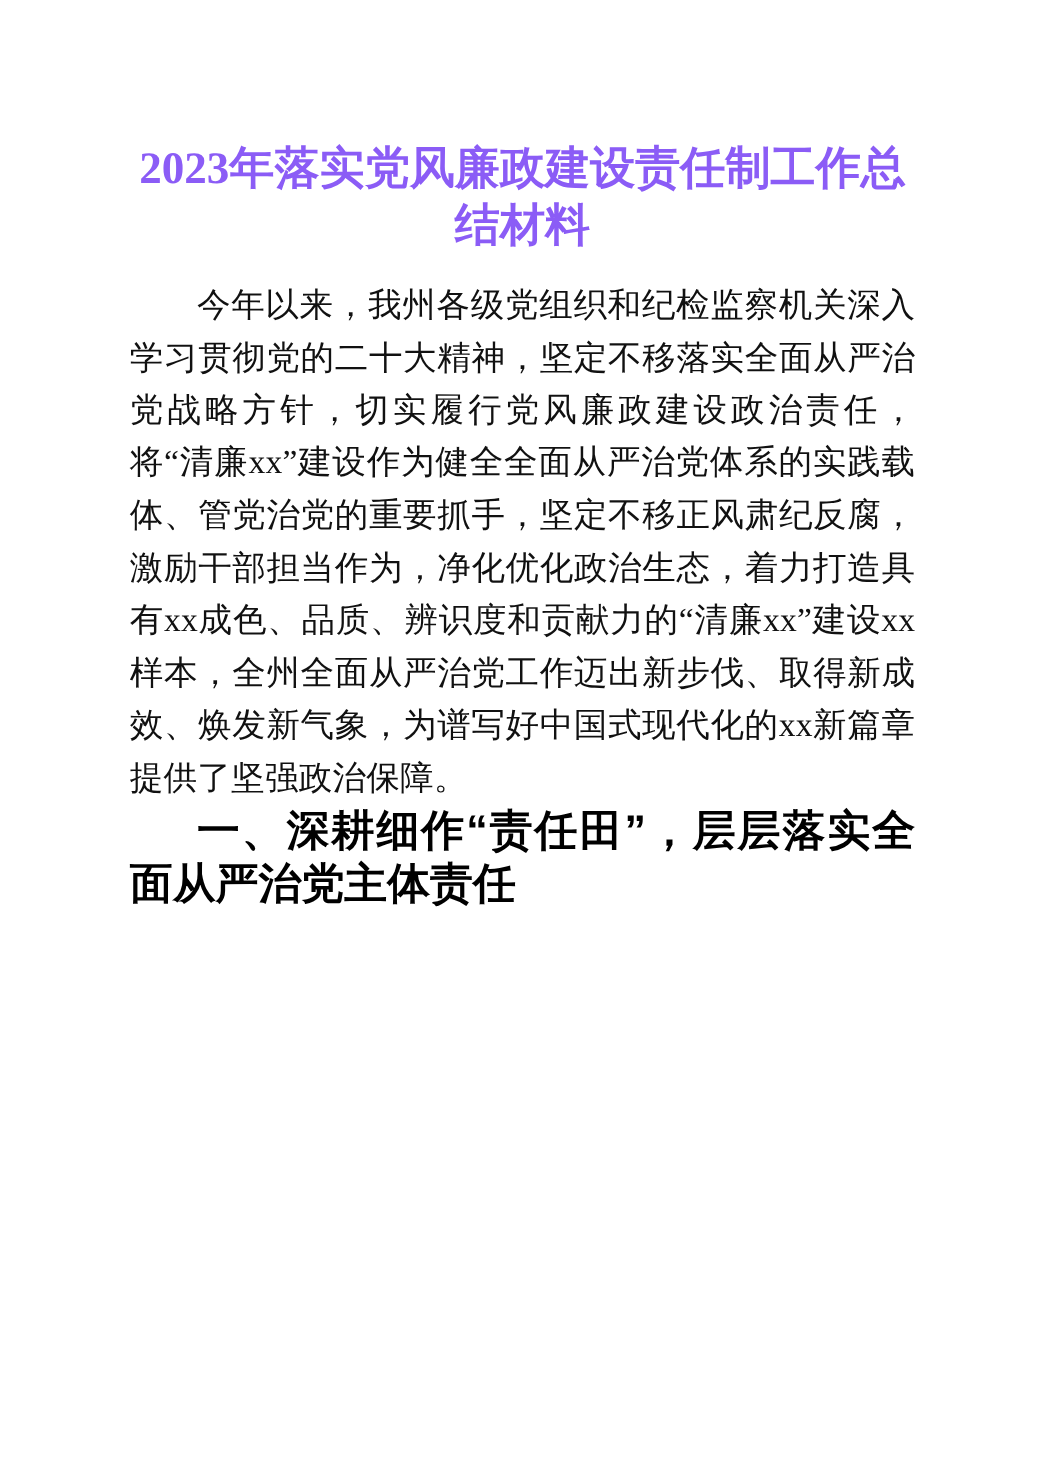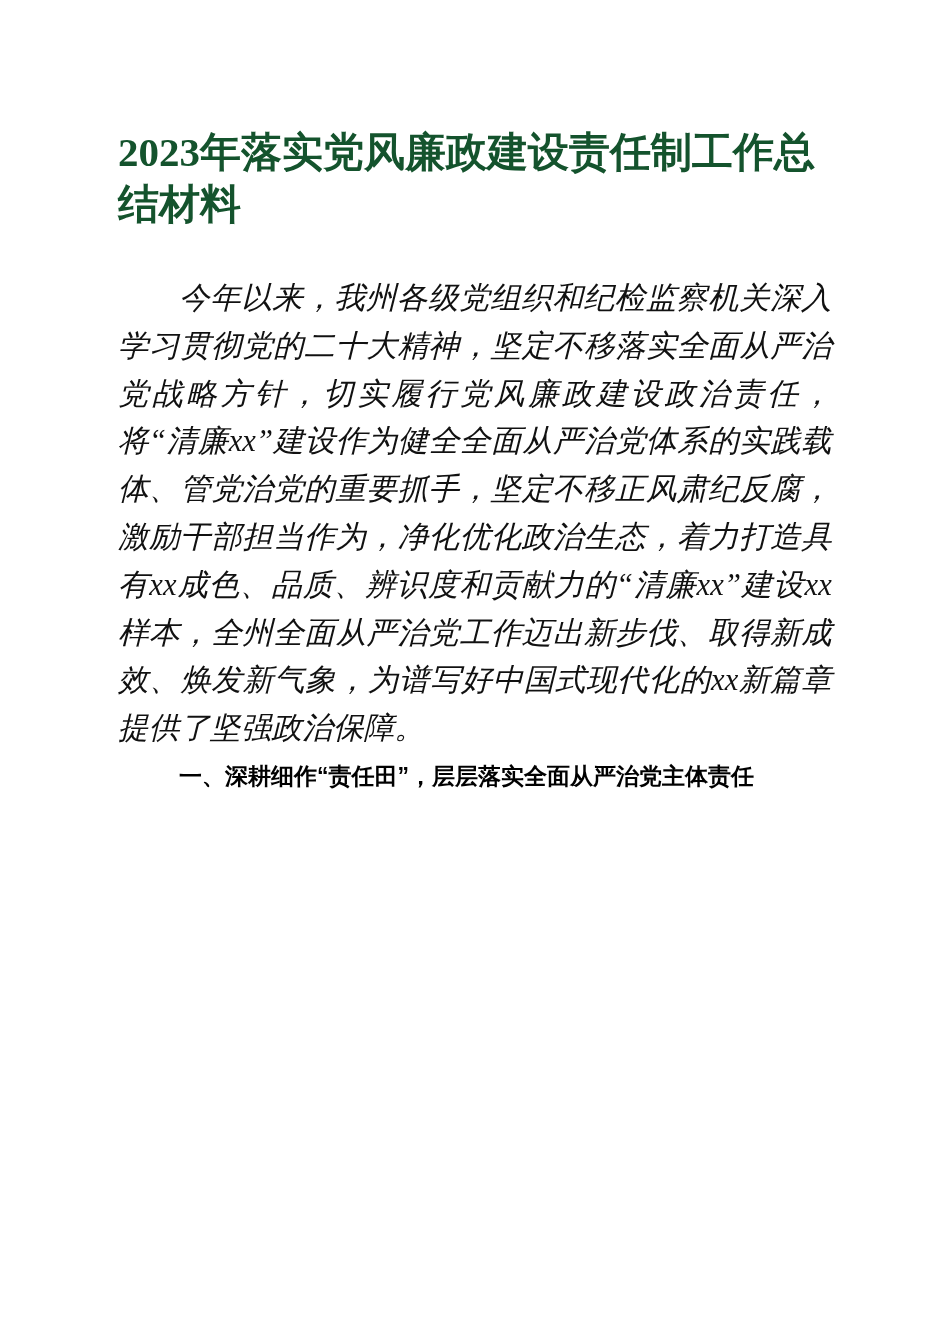--- a/index.html
+++ b/index.html
@@ -32,54 +32,53 @@
   }
 
   
   .doc-title {
     margin: 0;
     padding: 0;
     font-family: "Liberation Serif", "DejaVu Serif", serif;
     font-weight: bold;
     font-size: 41px;
     line-height: 52px;
-    text-align: left;
+    text-align: center;
     letter-spacing: 0px;
-    color: #14532d;
+    color: #8b5cf6;
     padding-top: 126px;
     text-indent: 0;
   }
 
   
   .para {
     margin: 0;
     padding: 0;
     font-family: "Liberation Serif", "DejaVu Serif", serif;
     font-size: 30.5px;
     line-height: 47.8px;
     text-align: justify;
     text-justify: inter-character;
     text-indent: 61px;
     color: #111111;
     letter-spacing: 0.2px;
     word-break: break-all;
   }
 
   .para-first {
-    margin-top: 45px;
-    font-style: italic;
+    margin-top: 24px;
   }
 
   
   .section-heading {
     margin: 0;
     padding: 0;
     font-family: "Liberation Sans", "DejaVu Sans", sans-serif;
     font-weight: bold;
-    font-size: 23px;
+    font-size: 39px;
     line-height: 47.8px;
     text-align: justify;
     text-justify: inter-character;
     text-indent: 61px;
     color: #000000;
     word-break: break-all;
   }
 </style>
 </head>
 <body>

